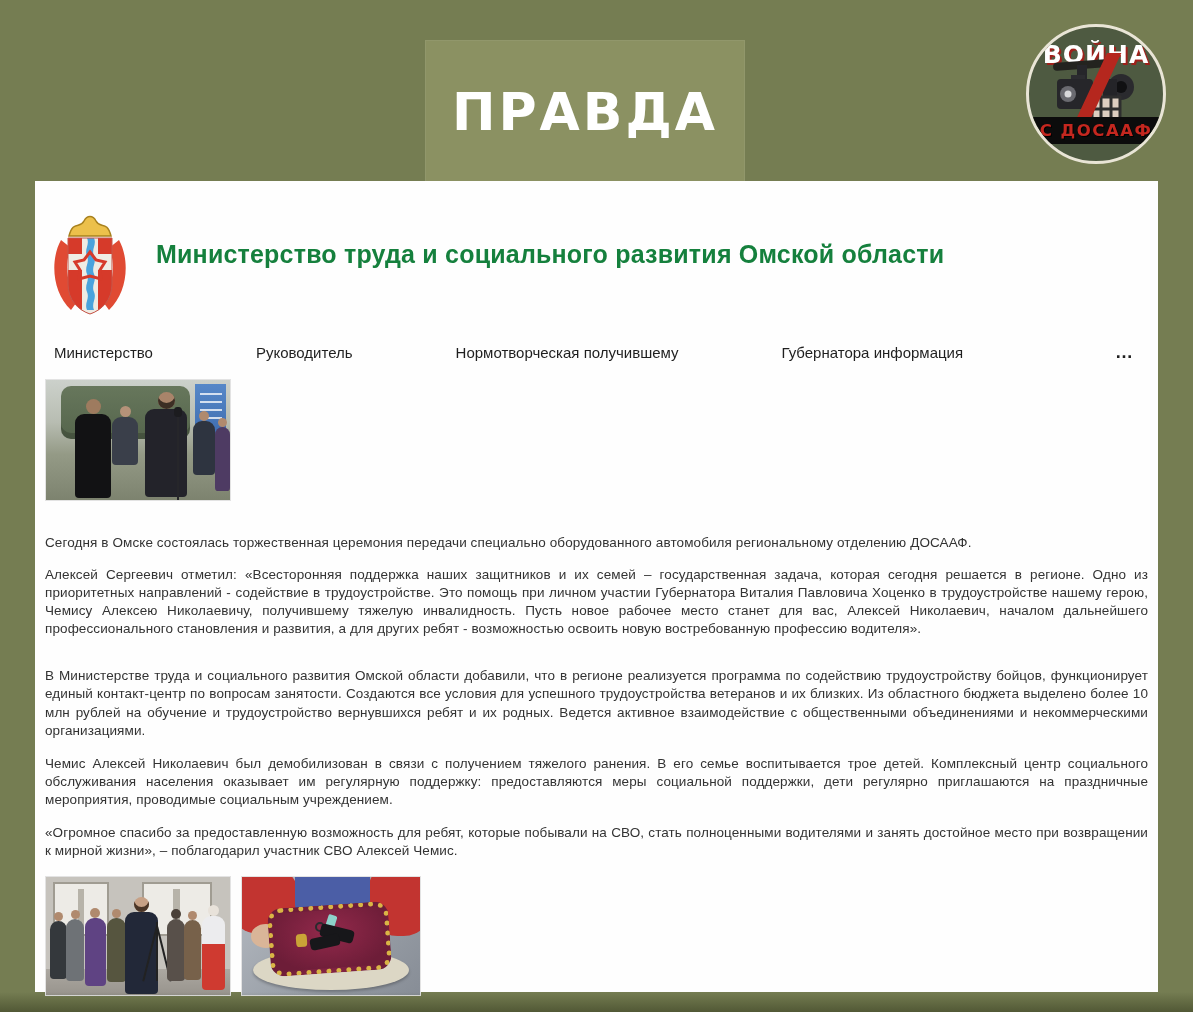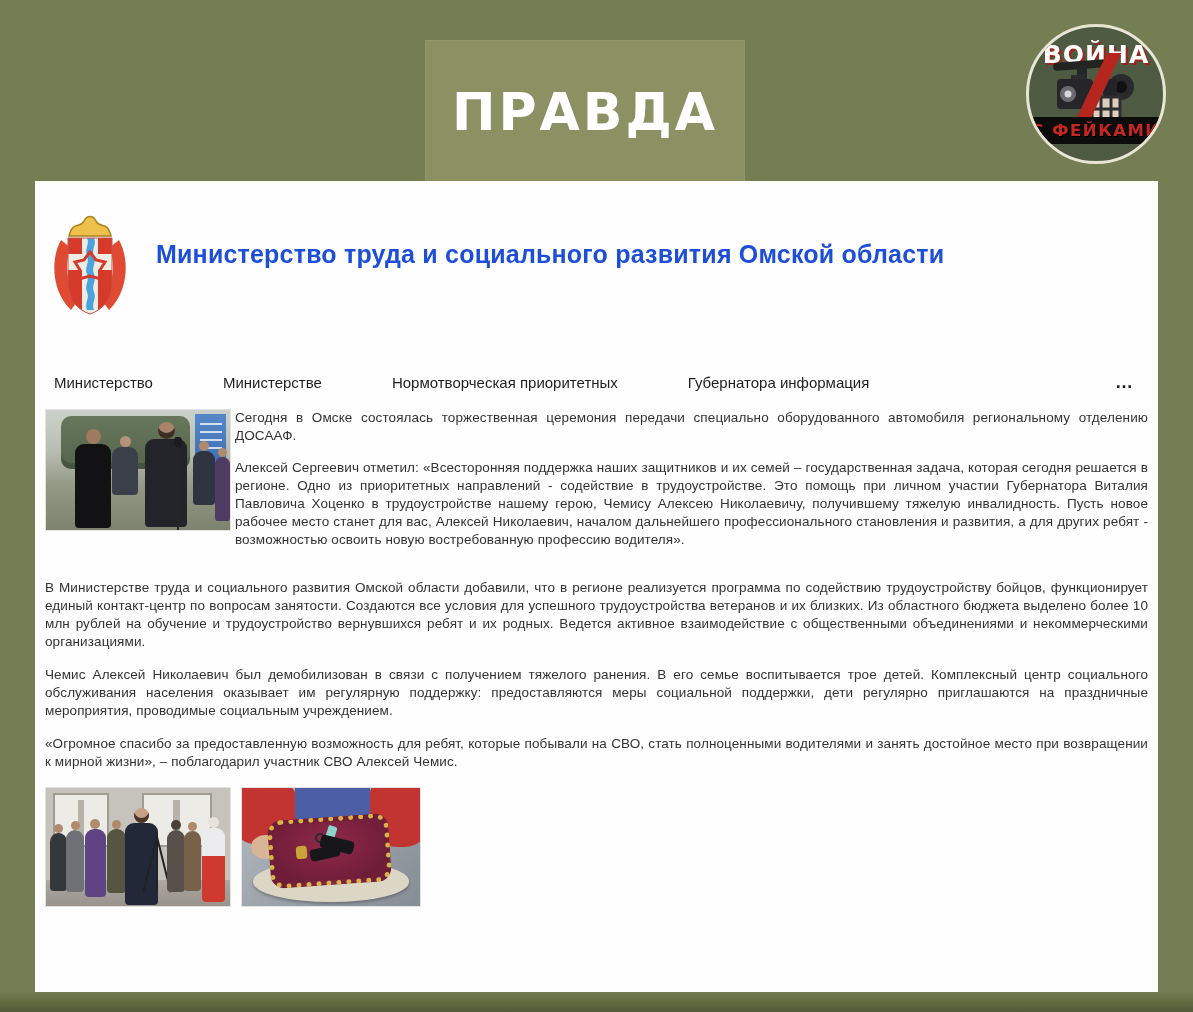--- a/index.html
+++ b/index.html
@@ -48,39 +48,39 @@
   }
 
   
   .panel {
     position:absolute; left:35px; top:181px; width:1123px; height:811px;
     background:#fefefe; z-index:2;
   }
   .site-header { display:flex; align-items:flex-start; padding:31px 0 0 13px; }
   .coat { width:84px; height:108px; flex-shrink:0; }
   .site-title {
-    margin:27px 0 0 24px; font-size:25px; font-weight:bold; color:#1d4ed8;
+    margin:27px 0 0 24px; font-size:25px; font-weight:bold; color:#15803d;
     letter-spacing:0.2px; line-height:1.2;
   }
   .site-nav {
-    display:flex; align-items:center; margin:52px 24px 0 19px;
-    font-size:15px; color:#1f1f1f; gap:70px;
+    display:flex; align-items:center; margin:22px 24px 0 19px;
+    font-size:15px; color:#1f1f1f; gap:103px;
   }
   .nav-item { text-decoration:none; color:#1f1f1f; cursor:pointer; white-space:nowrap; }
   .nav-more { margin-left:auto; font-weight:bold; font-size:18px; letter-spacing:1px; }
 
   .headline {
     margin:36px 22px 0 10px; font-size:19.5px; font-weight:bold; color:#141414;
     line-height:1.55; letter-spacing:0.1px;
   }
   .body-text {
     font-size:13.5px; line-height:1.34; color:#333; text-align:justify;
     letter-spacing:0.1px;
   }
-  .lead-row { display:flex; margin:16px 10px 0 10px; gap:4px; }
+  .lead-row { display:flex; margin:16px 10px 0 10px; gap:33px;flex-direction:column; }
   .lead-text { flex:1; }
   .lead-text p { margin:0 0 14px 0; }
   .para { margin:15px 10px 0 10px; }
 
   .photos-row { display:flex; gap:10px; margin:16px 10px 0 10px; }
 
   
   .photo { position:relative; overflow:hidden; background:#9aa08c; border:1px solid #e3e3e3; flex-shrink:0; }
   .photo-ceremony { width:186px; height:122px;
     background:linear-gradient(180deg,#ccd1cb 0%,#b8bdb2 35%,#949a86 62%,#7d836f 100%); }
@@ -151,21 +151,21 @@
     <circle cx="84" cy="34" r="13" fill="#2a2a2e"></circle>
     <circle cx="84" cy="34" r="6" fill="#101012"></circle>
     <rect x="66" y="26" width="14" height="18" fill="#242428"></rect>
     <rect x="55" y="44" width="28" height="24" fill="#ddcec0" stroke="#2e2e2e" stroke-width="3"></rect>
     <line x1="64" y1="44" x2="64" y2="68" stroke="#2e2e2e" stroke-width="3"></line>
     <line x1="74" y1="44" x2="74" y2="68" stroke="#2e2e2e" stroke-width="3"></line>
     <line x1="55" y1="56" x2="83" y2="56" stroke="#2e2e2e" stroke-width="3"></line>
     <rect x="52" y="-14" width="13" height="118" rx="3" fill="#b5271e" transform="rotate(25 58 40)"></rect>
   </svg>
   <div class="badge-band">
-    <span>С ФЕЙКАМИ</span>
+    <span>С ДОСААФ</span>
   </div>
 </div>
 
 <div class="panel">
 
   <div class="site-header">
     <svg class="coat" viewBox="0 0 84 108" xmlns="http://www.w3.org/2000/svg">
       <defs>
         <clipPath id="shieldClip">
             <path d="M20 26 h44 v46 c0 16 -10 26 -22 30 c-12 -4 -22 -14 -22 -30 Z"></path>
@@ -181,22 +181,22 @@
         <path d="M39 26 c3 7 -3 11 0 18 c3 7 -3 11 0 18 c3 7 -3 11 0 18 c3 7 -3 11 0 18 h7 c-3 -7 3 -11 0 -18 c-3 -7 3 -11 0 -18 c-3 -7 3 -11 0 -18 c-3 -7 3 -11 0 -18 Z" fill="#4aa3dd"></path>
         <path d="M42 40 l6 8 9 2 -5 8 1 9 -11 -3 -11 3 1 -9 -5 -8 9 -2 Z" fill="none" stroke="#d63a2a" stroke-width="3"></path>
       </g>
       <path d="M20 26 h44 v46 c0 16 -10 26 -22 30 c-12 -4 -22 -14 -22 -30 Z" fill="none" stroke="#c5564a" stroke-width="1"></path>
     </svg>
     <h1 class="site-title">Министерство труда и социального развития Омской области</h1>
   </div>
 
   <nav class="site-nav">
     <a class="nav-item">Министерство</a>
-    <a class="nav-item">Министерстве</a>
-    <a class="nav-item">Нормотворческая приоритетных</a>
+    <a class="nav-item">Руководитель</a>
+    <a class="nav-item">Нормотворческая получившему</a>
     <a class="nav-item">Губернатора информация</a>
     <a class="nav-item nav-more">…</a>
   </nav>
 
   <article>
 
     <div class="lead-row">
       <div class="photo photo-ceremony">
         <div class="ph1-vehicle"></div>
         <div class="ph1-sign"></div>

